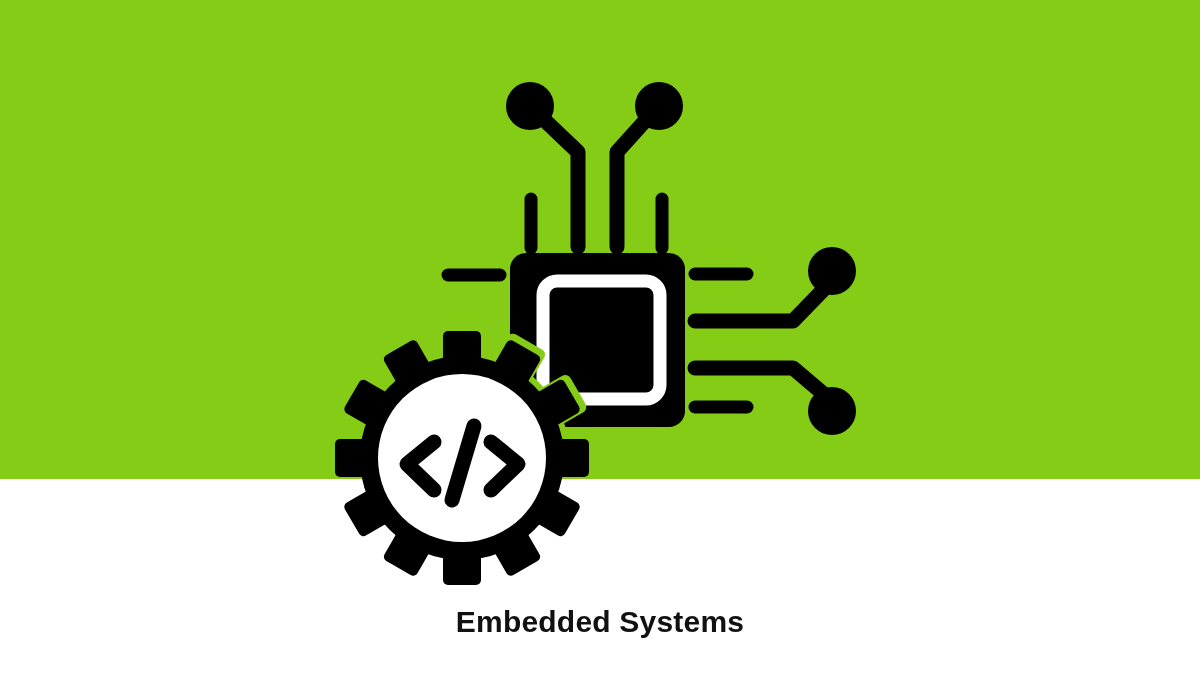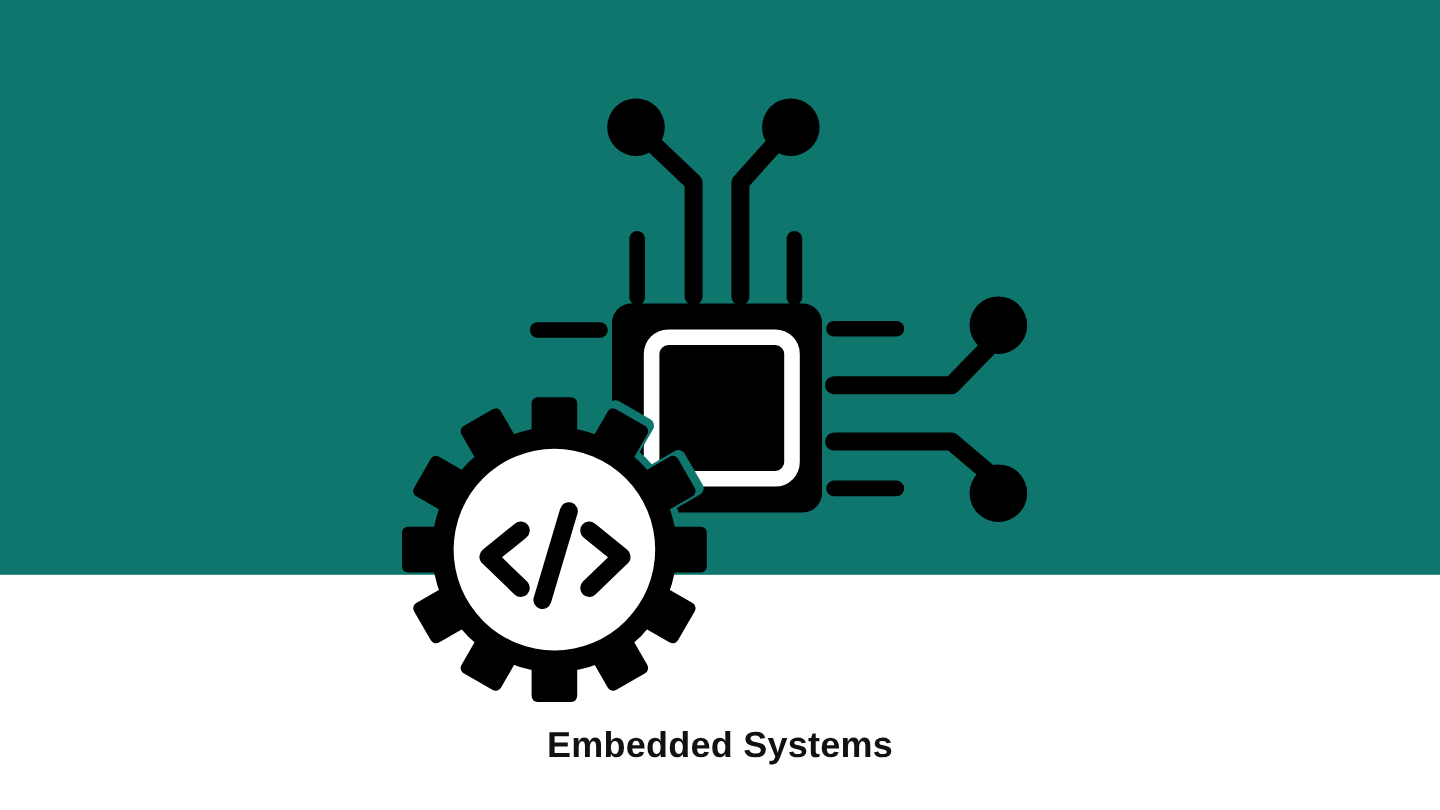--- a/index.html
+++ b/index.html
@@ -11,21 +11,21 @@
   body {
     width: 1200px;
     height: 675px;
     overflow: hidden;
     font-family: "Liberation Sans", sans-serif;
   }
   #canvas {
     position: relative;
     width: 1200px;
     height: 479px;
-    background: #0f766e;
+    background: #84cc16;
   }
   #icon-stage {
     position: absolute;
     left: 0;
     top: 0;
     width: 1200px;
     height: 675px;
   }
   #icon-svg {
     display: block;

